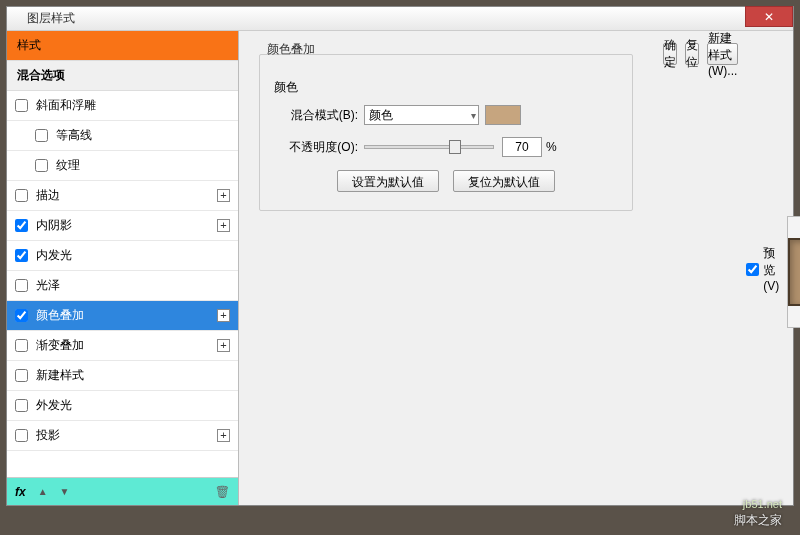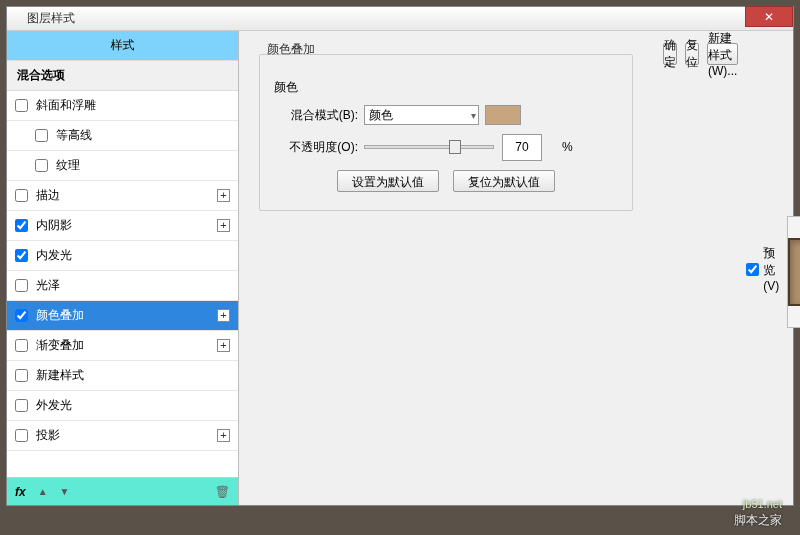--- a/index.html
+++ b/index.html
@@ -3,21 +3,21 @@
 <meta charset="utf-8">
 <style>
 * { box-sizing: border-box; margin: 0; padding: 0; font-family: "Microsoft YaHei", "SimSun", sans-serif; font-size: 12px; }
 body { background: #5a5249; width: 800px; height: 535px; position: relative; overflow: hidden; }
 .dialog { position: absolute; left: 6px; top: 6px; width: 788px; height: 500px; background: #f0f0f0; border: 1px solid #888; }
 .titlebar { height: 24px; background: linear-gradient(#fff,#e8e8e8); border-bottom: 1px solid #ccc; display: flex; align-items: center; padding-left: 20px; position: relative; }
 .titlebar-title { color: #333; }
 .close-btn { position: absolute; right: 0; top: -1px; width: 48px; height: 21px; background: #c84441; color: #fff; display: flex; align-items: center; justify-content: center; border: 1px solid #a03030; font-size: 14px; cursor: pointer; }
 .body { display: flex; height: calc(100% - 24px); }
 .left-panel { width: 232px; border-right: 1px solid #bbb; display: flex; flex-direction: column; background: #fff; }
-.style-header { padding: 6px 10px; border-bottom: 1px solid #ddd; background: #7dd3fc; text-align: center; }
+.style-header { padding: 6px 10px; border-bottom: 1px solid #ddd; background: #f97316; }
 .blend-header { padding: 6px 10px; border-bottom: 1px solid #ddd; background: #f0f0f0; font-weight: bold; }
 .style-list { flex: 1; overflow: auto; }
 .style-item { display: flex; align-items: center; padding: 6px 8px; border-bottom: 1px solid #e8e8e8; cursor: pointer; position: relative; }
 .style-item.indent { padding-left: 28px; }
 .style-item.selected { background: #2e86de; color: #fff; }
 .style-item input[type=checkbox] { margin-right: 8px; }
 .plus-icon { position: absolute; right: 8px; width: 13px; height: 13px; border: 1px solid #888; display: flex; align-items: center; justify-content: center; font-size: 11px; line-height: 1; background: #fff; color: #333; cursor: pointer; }
 .style-item.selected .plus-icon { background: #fff; }
 .left-footer { height: 28px; border-top: 1px solid #ccc; background: #5eead4; display: flex; align-items: center; padding: 0 8px; gap: 12px; }
 .fx-label { font-style: italic; font-weight: bold; }
@@ -27,21 +27,21 @@
 .fieldset-title { color: #333; margin-bottom: 4px; margin-left: 8px; }
 .group-box { border: 1px solid #ccc; border-radius: 2px; padding: 24px 14px 18px; margin-top: -8px; }
 .sub-title { margin-bottom: 8px; }
 .form-row { display: flex; align-items: center; margin-bottom: 10px; height: 22px; }
 .form-label { width: 90px; text-align: right; padding-right: 6px; }
 .select-box { width: 115px; height: 20px; border: 1px solid #999; background: #fff; display: flex; align-items: center; padding: 0 4px; position: relative; cursor: pointer; }
 .select-arrow { position: absolute; right: 2px; font-size: 10px; color: #666; }
 .color-swatch { width: 36px; height: 20px; border: 1px solid #999; margin-left: 6px; cursor: pointer; }
 .slider { flex: 0 0 130px; height: 4px; background: #ddd; border: 1px solid #aaa; position: relative; margin-right: 8px; }
 .slider-thumb { position: absolute; top: -6px; width: 12px; height: 14px; background: #eee; border: 1px solid #777; transform: translateX(-50%); cursor: pointer; }
-.num-input { width: 40px; height: 27px; border: 1px solid #999; text-align: center; margin-right: 20px; }
+.num-input { width: 40px; height: 20px; border: 1px solid #999; text-align: center; margin-right: 4px; }
 .btn-row { display: flex; gap: 14px; justify-content: center; margin-top: 12px; }
 .std-btn { height: 22px; padding: 0 14px; border: 1px solid #999; background: linear-gradient(#fdfdfd,#e6e6e6); cursor: pointer; border-radius: 2px; display: flex; align-items: flex-end; }
 .right-panel { width: 140px; padding: 12px 10px; display: flex; flex-direction: row; gap: 8px; background: #f0f0f0; }
 .btn-wide { height: 22px; border: 1px solid #999; background: linear-gradient(#fdfdfd,#e6e6e6); cursor: pointer; border-radius: 2px; display: flex; align-items: center; justify-content: center; }
 .preview-row { display: flex; align-items: center; justify-content: center; gap: 4px; margin-top: 2px; }
 .preview-box { width: 112px; height: 112px; border: 1px solid #bbb; background: #f4f4f4; display: flex; align-items: center; justify-content: center; margin-top: 8px; align-self: center; }
 .preview-inner { width: 68px; height: 68px; background: #b0906c; border: 2px solid #4a3a28; box-shadow: inset 2px 2px 6px rgba(0,0,0,.3); }
 .watermark { position: absolute; right: 18px; bottom: 6px; text-align: right; color: #e8e8e8; font-size: 12px; text-shadow: 0 0 3px rgba(0,0,0,.8); line-height: 1.4; }
 .watermark .l1 { color: #d8e8c0; font-size: 11px; }
 </style>

